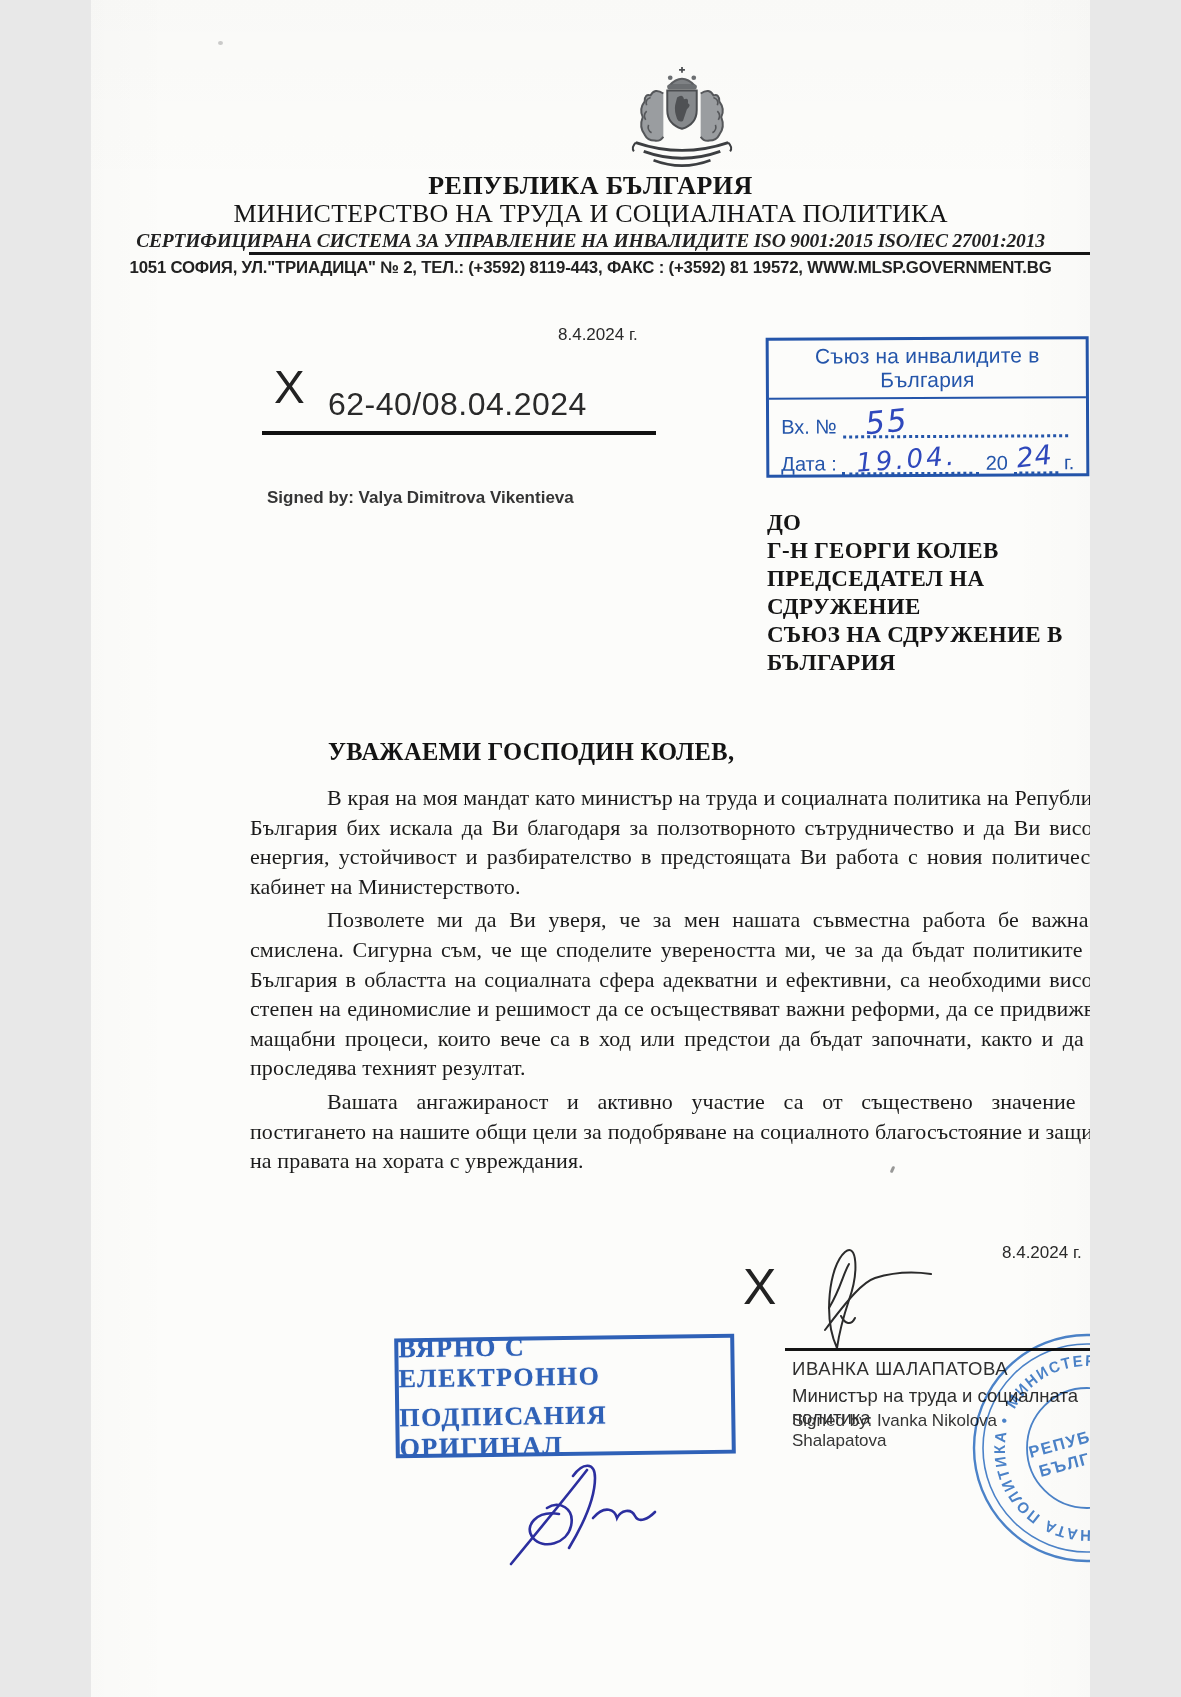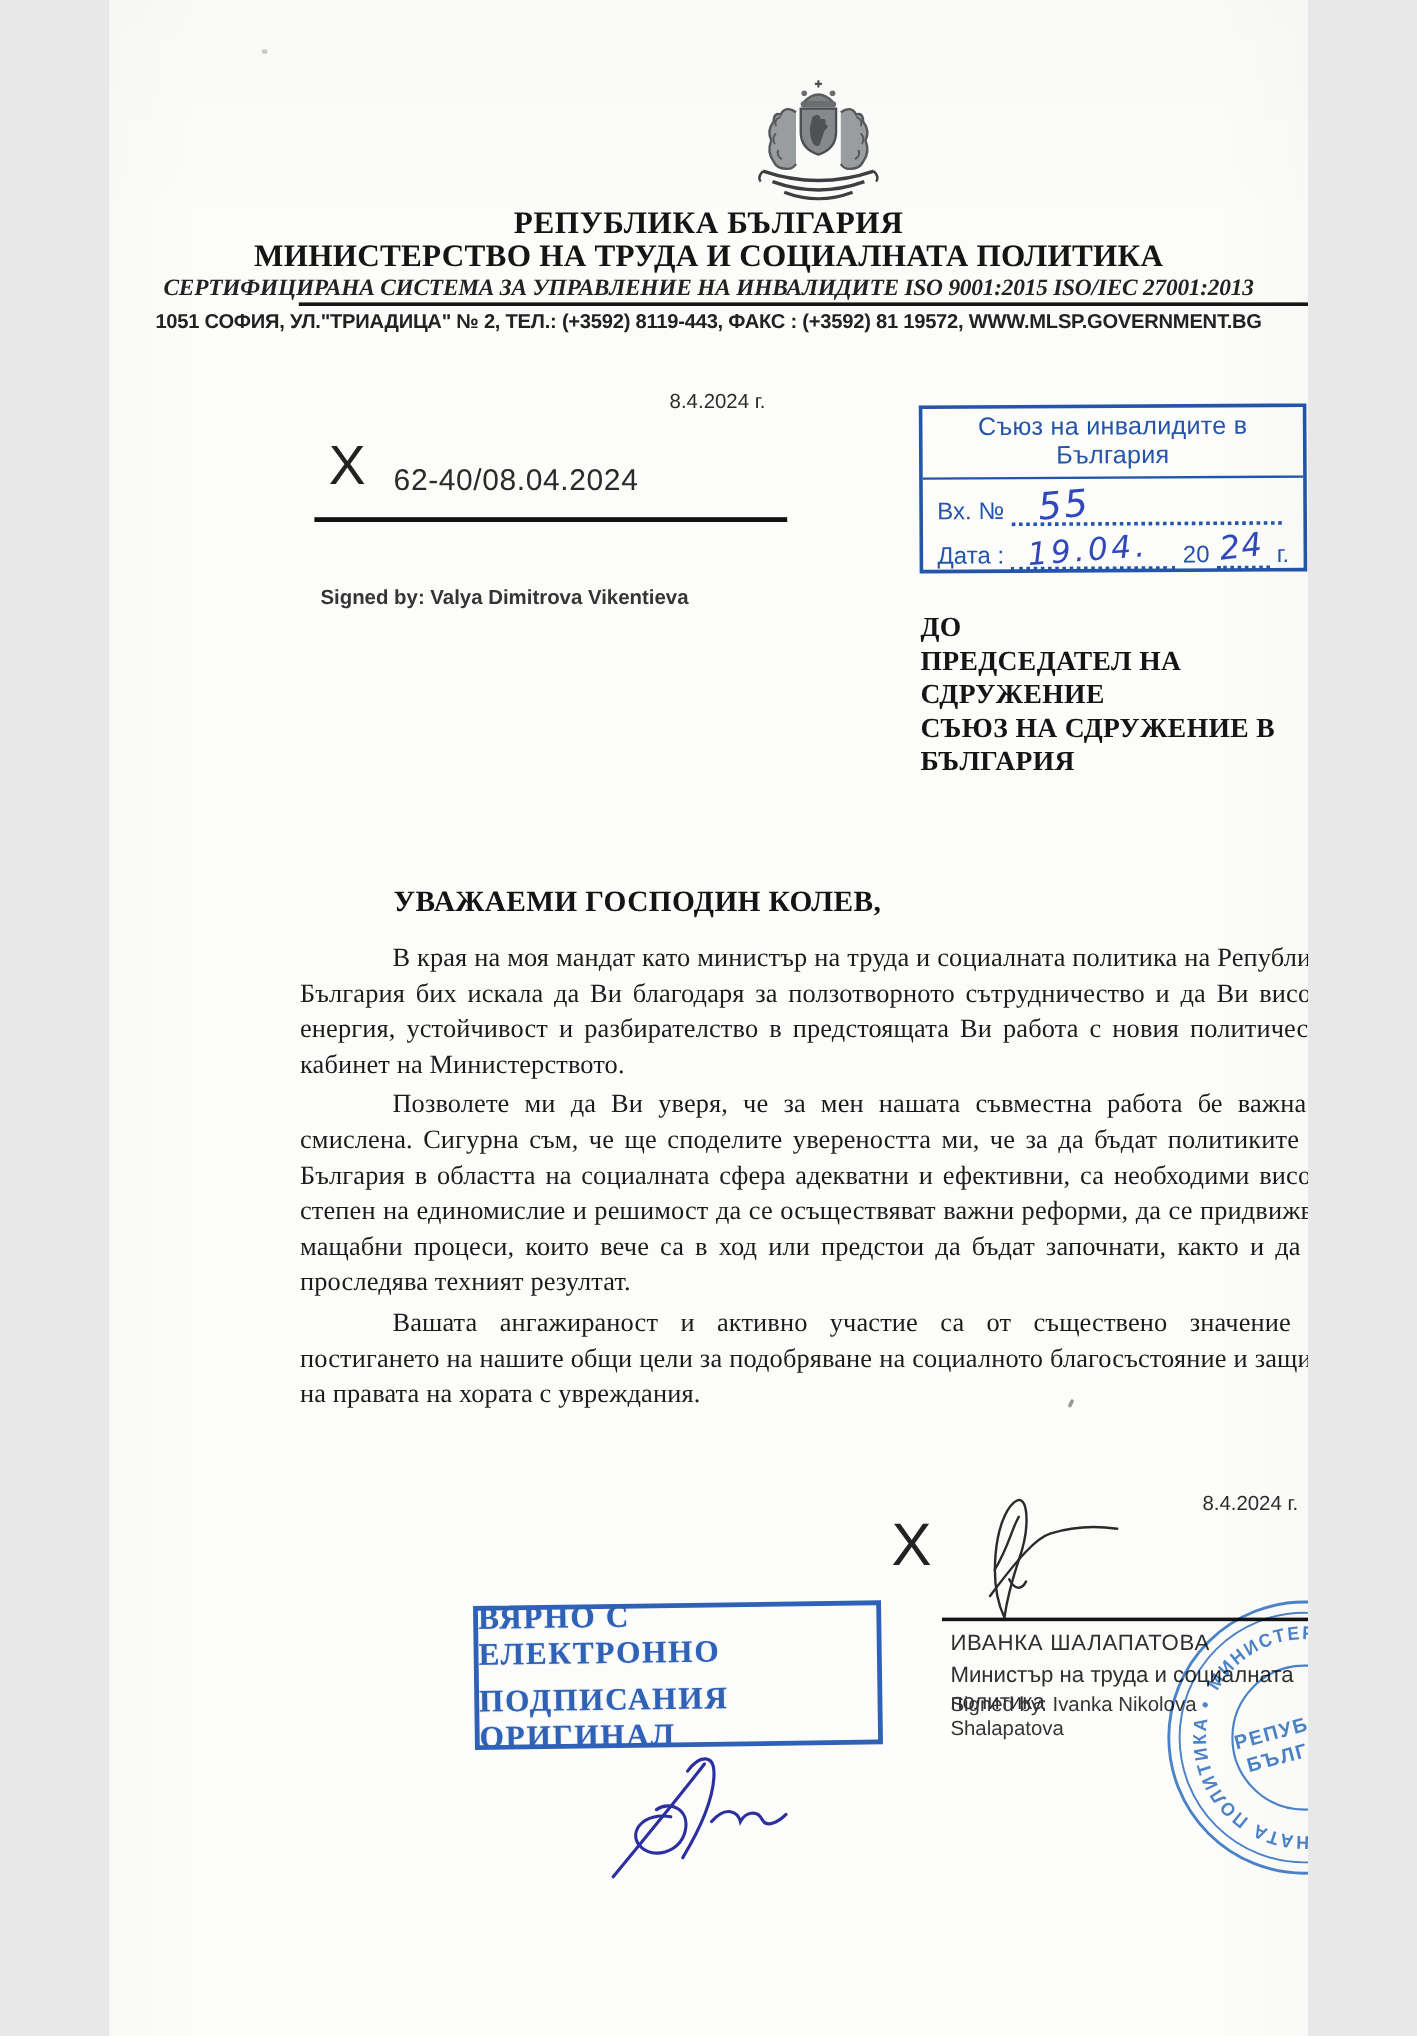--- a/index.html
+++ b/index.html
@@ -12,30 +12,30 @@
     font-family:"Liberation Serif","DejaVu Serif",serif;
     color:#1d1d1d;
   }
   .abs{position:absolute;}
   .sans{font-family:"Liberation Sans","DejaVu Sans",sans-serif;}
   .center{left:0;right:0;text-align:center;}
 
   
   .coat{left:527px; top:64px; width:128px; height:108px;}
   .t-country{top:171px; font-size:26px; font-weight:bold; letter-spacing:.5px; color:#151515;}
-  .t-ministry{top:199px; font-size:26px; font-weight:bold; letter-spacing:.2px; color:#151515;text-align:center;}
+  .t-ministry{top:199px; font-size:26px; font-weight:normal; letter-spacing:.2px; color:#151515;text-align:center;}
   .t-cert{top:230px; font-size:19.5px; font-style:italic; font-weight:bold; color:#222; letter-spacing:-0.2px;}
   .rule{top:252px; left:158px; width:864px; height:3px; background:#161616;}
   .t-addr{top:258px; font-size:16.8px; letter-spacing:-0.2px; color:#222; font-weight:bold;}
 
   .t-date-top{left:467px; top:325px; font-size:17px; color:#2a2a2a;}
 
   
   .ref-x{left:183px; top:364px; font-size:46px; color:#222; line-height:1;}
-  .ref-num{left:237px; top:386px; font-size:25px; color:#2a2a2a; letter-spacing:.5px;}
+  .ref-num{left:237px; top:386px; font-size:32px; color:#2a2a2a; letter-spacing:.5px;}
   .ref-line{left:171px; top:431px; width:394px; height:4px; background:#111;}
   .signedby1{left:176px; top:488px; font-size:17px; color:#353535;font-weight:bold;}
 
   
   .in-stamp{
     left:675px; top:337px; width:323px; height:140px;
     border:3px solid #2456ae; color:#2456ae; box-sizing:border-box;
     mix-blend-mode:multiply; background:rgba(255,255,255,0);
     font-family:"Liberation Sans","DejaVu Sans",sans-serif;
     transform:rotate(-0.3deg);
@@ -156,20 +156,21 @@
       <span class="st-label">20</span>
       <span class="st-dots short">
         <span class="hw hw-yr">24</span>
       </span>
       <span class="st-label">г.</span>
     </div>
   </div>
 
   <div class="abs recipient">
     <div>ДО</div>
+    <div>Г-Н ГЕОРГИ КОЛЕВ</div>
     <div>ПРЕДСЕДАТЕЛ НА СДРУЖЕНИЕ</div>
     <div>СЪЮЗ НА СДРУЖЕНИЕ В</div>
     <div>БЪЛГАРИЯ</div>
   </div>
 
   <div class="abs letter">
     <div class="salutation">УВАЖАЕМИ ГОСПОДИН КОЛЕВ,</div>
     <p>В края на моя мандат като министър на труда и социалната политика на Република България бих искала да Ви благодаря за ползотворното сътрудничество и да Ви висока енергия, устойчивост и разбирателство в предстоящата Ви работа с новия политически кабинет на Министерството.</p>
     <p>Позволете ми да Ви уверя, че за мен нашата съвместна работа бе важна и смислена. Сигурна съм, че ще споделите увереността ми, че за да бъдат политиките на България в областта на социалната сфера адекватни и ефективни, са необходими висока степен на единомислие и решимост да се осъществяват важни реформи, да се придвижват мащабни процеси, които вече са в ход или предстои да бъдат започнати, както и да се проследява техният резултат.</p>
     <p>Вашата ангажираност и активно участие са от съществено значение за постигането на нашите общи цели за подобряване на социалното благосъстояние и защита на правата на хората с увреждания.</p>

